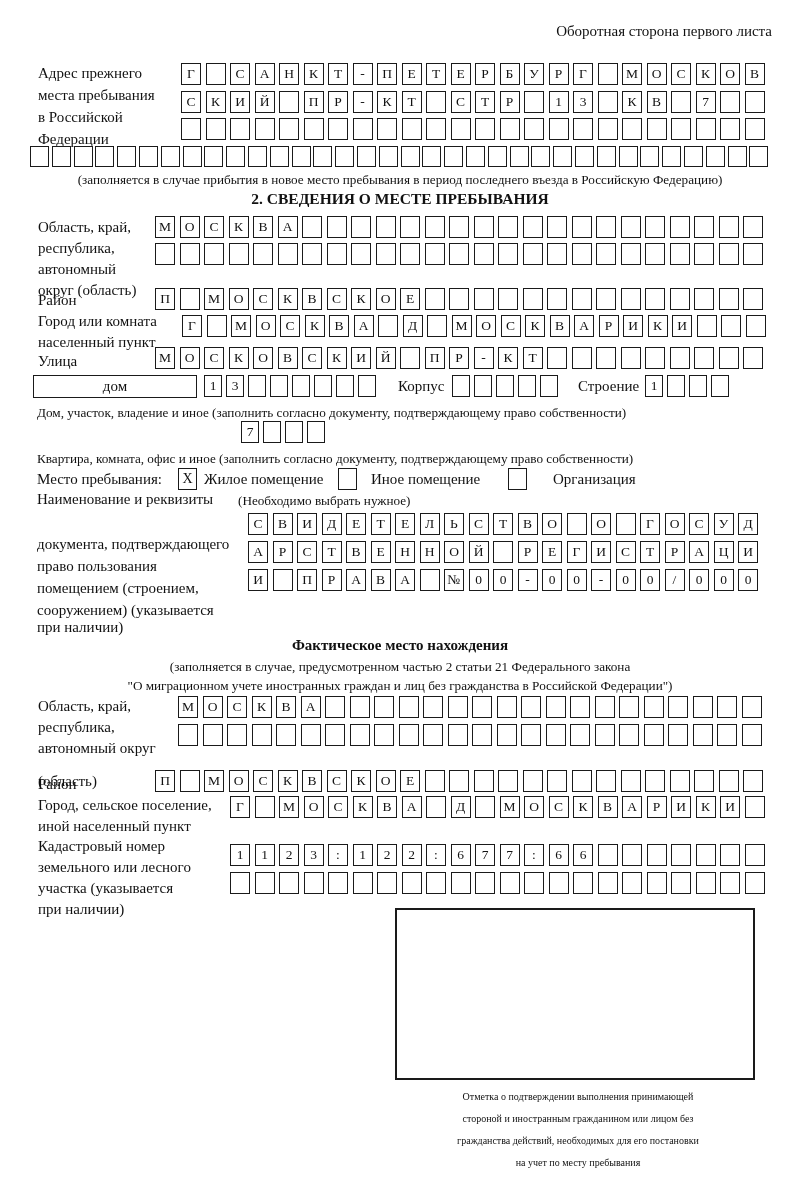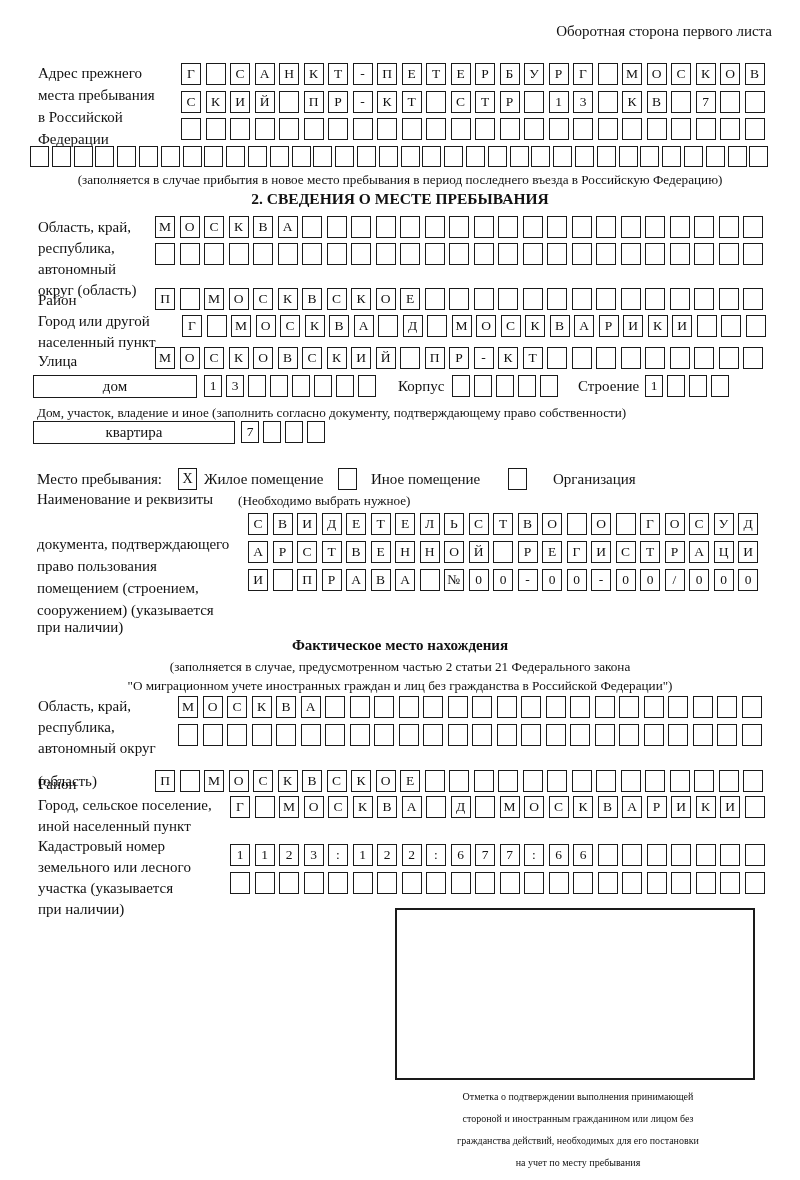--- a/index.html
+++ b/index.html
@@ -244,21 +244,21 @@
       <span class="cell"></span>
       <span class="cell"></span>
       <span class="cell"></span>
       <span class="cell"></span>
       <span class="cell"></span>
       <span class="cell"></span>
       <span class="cell"></span>
       <span class="cell"></span>
     </div>
 
-  <div class="lbl" style="left:38px;top:312px;">Город или другой</div>
+  <div class="lbl" style="left:38px;top:312px;">Город или комната</div>
   <div class="lbl" style="left:38px;top:333px;">населенный пункт</div>
   <div class="cellrow" style="left:182px;top:315px;">
       <span class="cell">Г</span>
       <span class="cell"></span>
       <span class="cell">М</span>
       <span class="cell">О</span>
       <span class="cell">С</span>
       <span class="cell">К</span>
       <span class="cell">В</span>
       <span class="cell">А</span>
@@ -330,27 +330,27 @@
     </div>
   <div class="lbl" style="left:578px;top:377px;">Строение</div>
   <div class="cellrow mid" style="left:645px;top:375px;">
       <span class="cell">1</span>
       <span class="cell"></span>
       <span class="cell"></span>
       <span class="cell"></span>
     </div>
   <div class="lbl small-note" style="left:37px;top:404px;">Дом, участок, владение и иное (заполнить согласно документу, подтверждающему право собственности)</div>
 
-  <div class="wbox" style="left:33px;top:421px;width:202px;height:23px;">квартира</div>
   <div class="cellrow mid" style="left:241px;top:421px;">
       <span class="cell">7</span>
       <span class="cell"></span>
       <span class="cell"></span>
       <span class="cell"></span>
     </div>
+  <div class="lbl small-note" style="left:37px;top:450px;">Квартира, комната, офис и иное (заполнить согласно документу, подтверждающему право собственности)</div>
 
   <div class="lbl" style="left:37px;top:470px;">Место пребывания:</div>
   <div class="chk" style="left:178px;top:468px;">X</div>
   <div class="lbl" style="left:204px;top:470px;">Жилое помещение</div>
   <div class="chk" style="left:338px;top:468px;"></div>
   <div class="lbl" style="left:371px;top:470px;">Иное помещение</div>
   <div class="chk" style="left:508px;top:468px;"></div>
   <div class="lbl" style="left:553px;top:470px;">Организация</div>
   <div class="lbl small-note" style="left:238px;top:492px;">(Необходимо выбрать нужное)</div>
 

